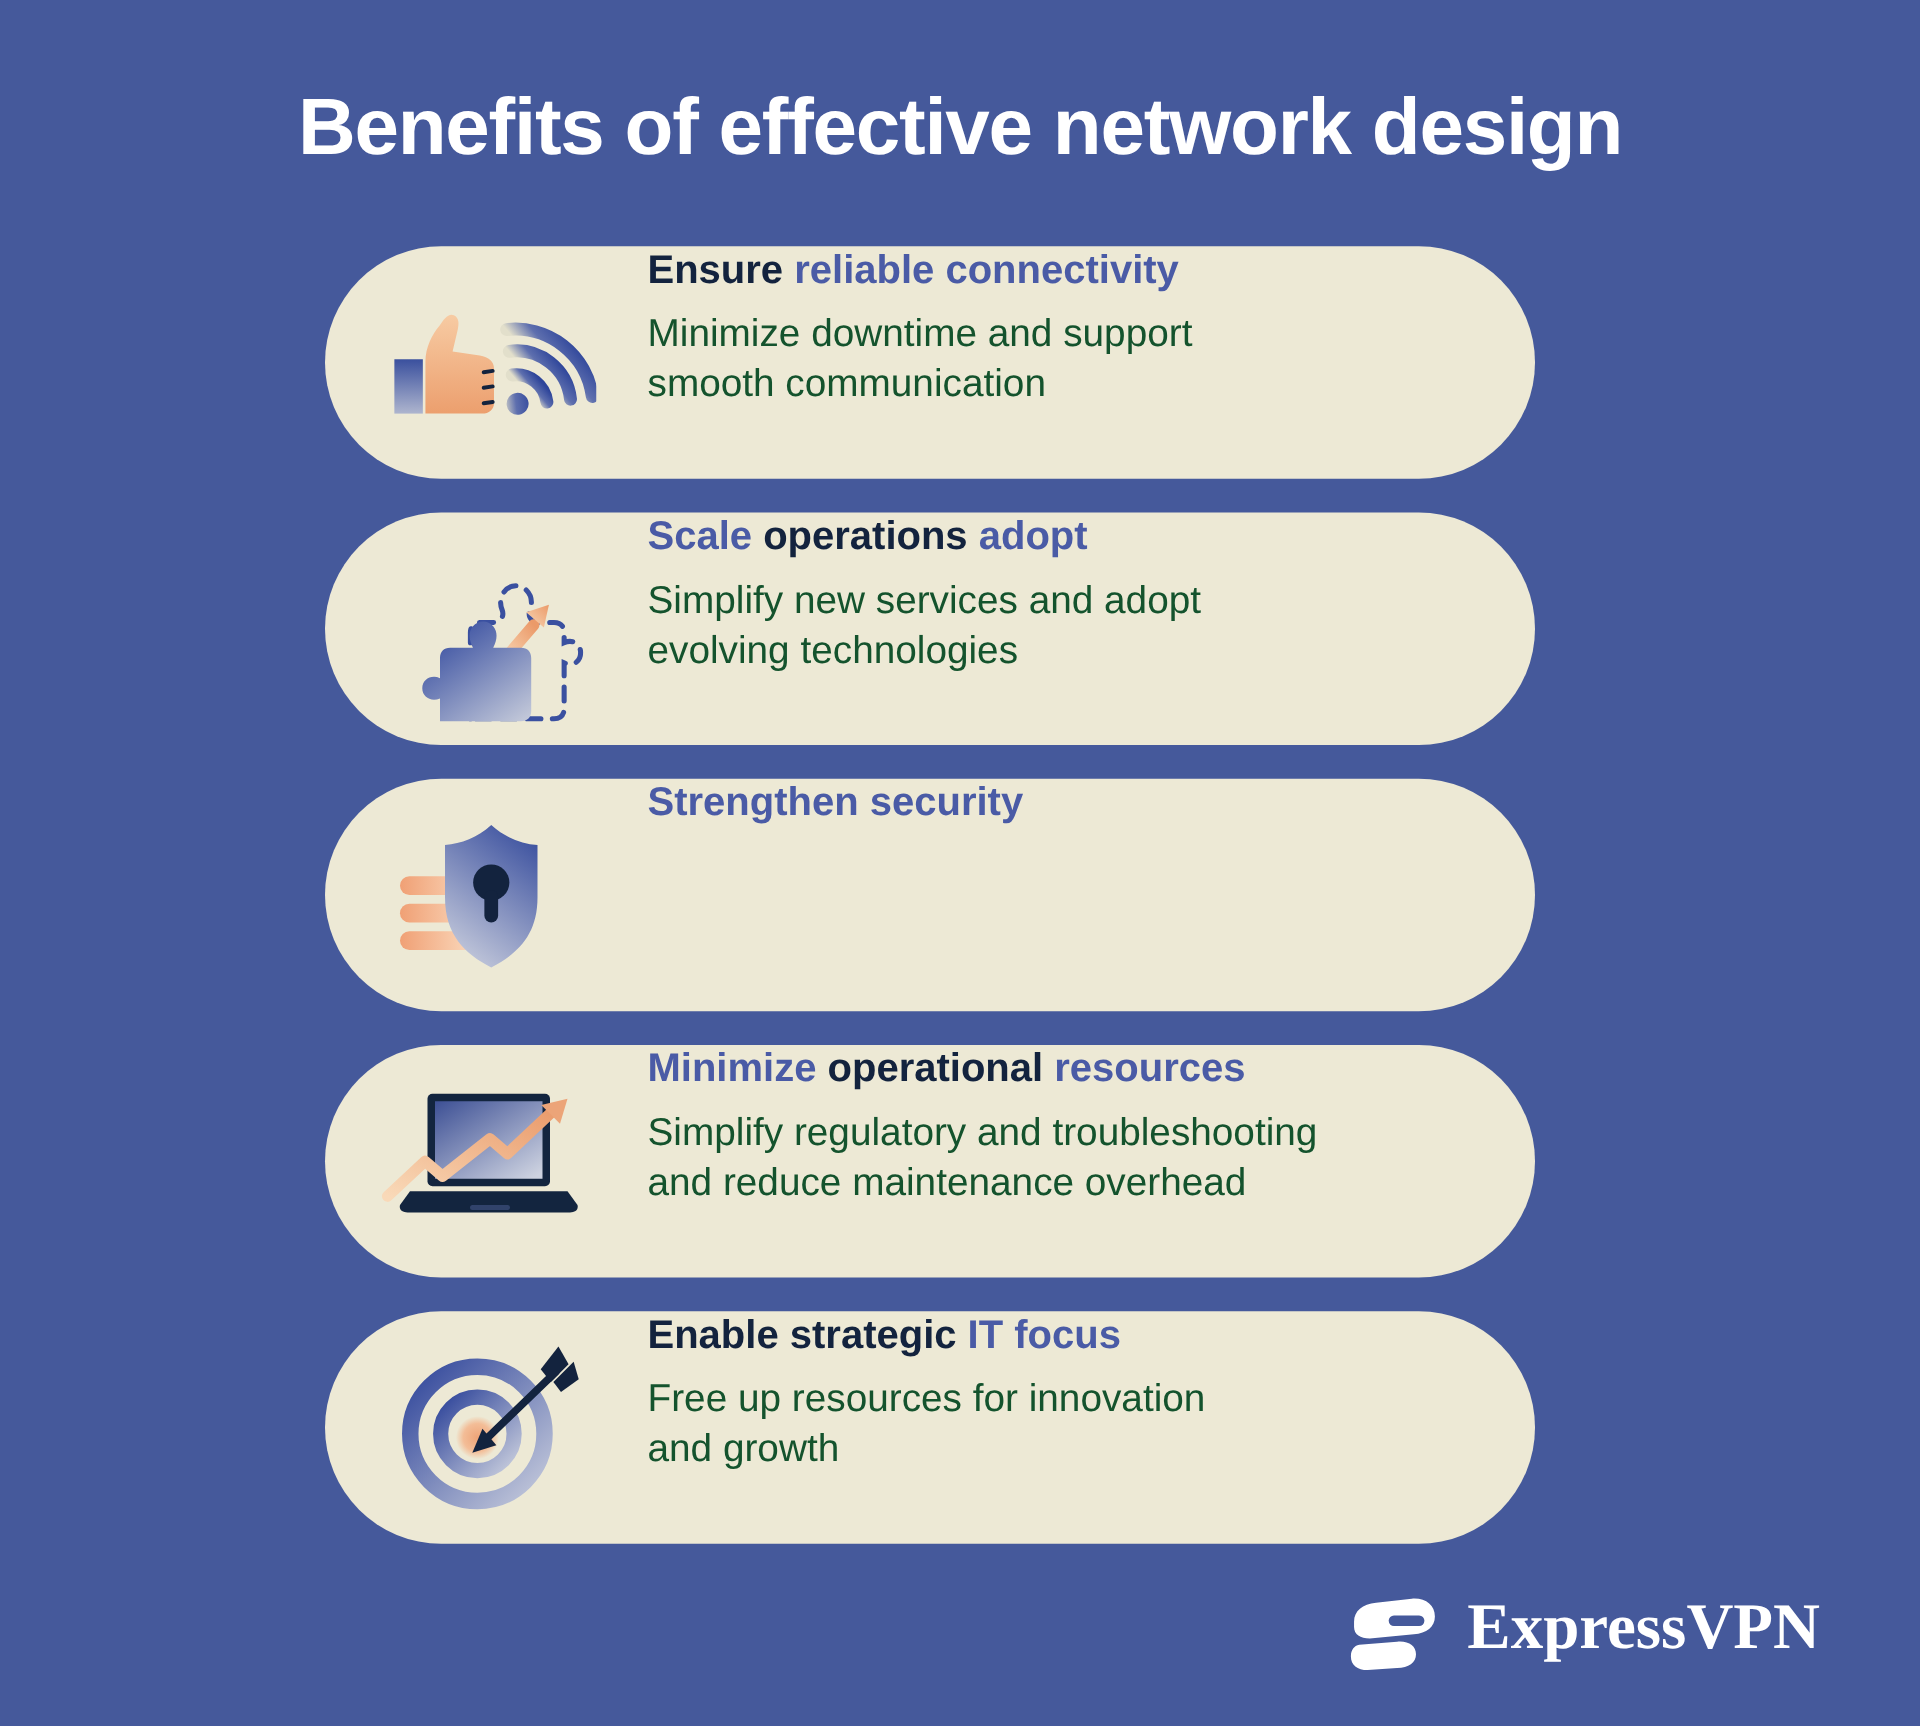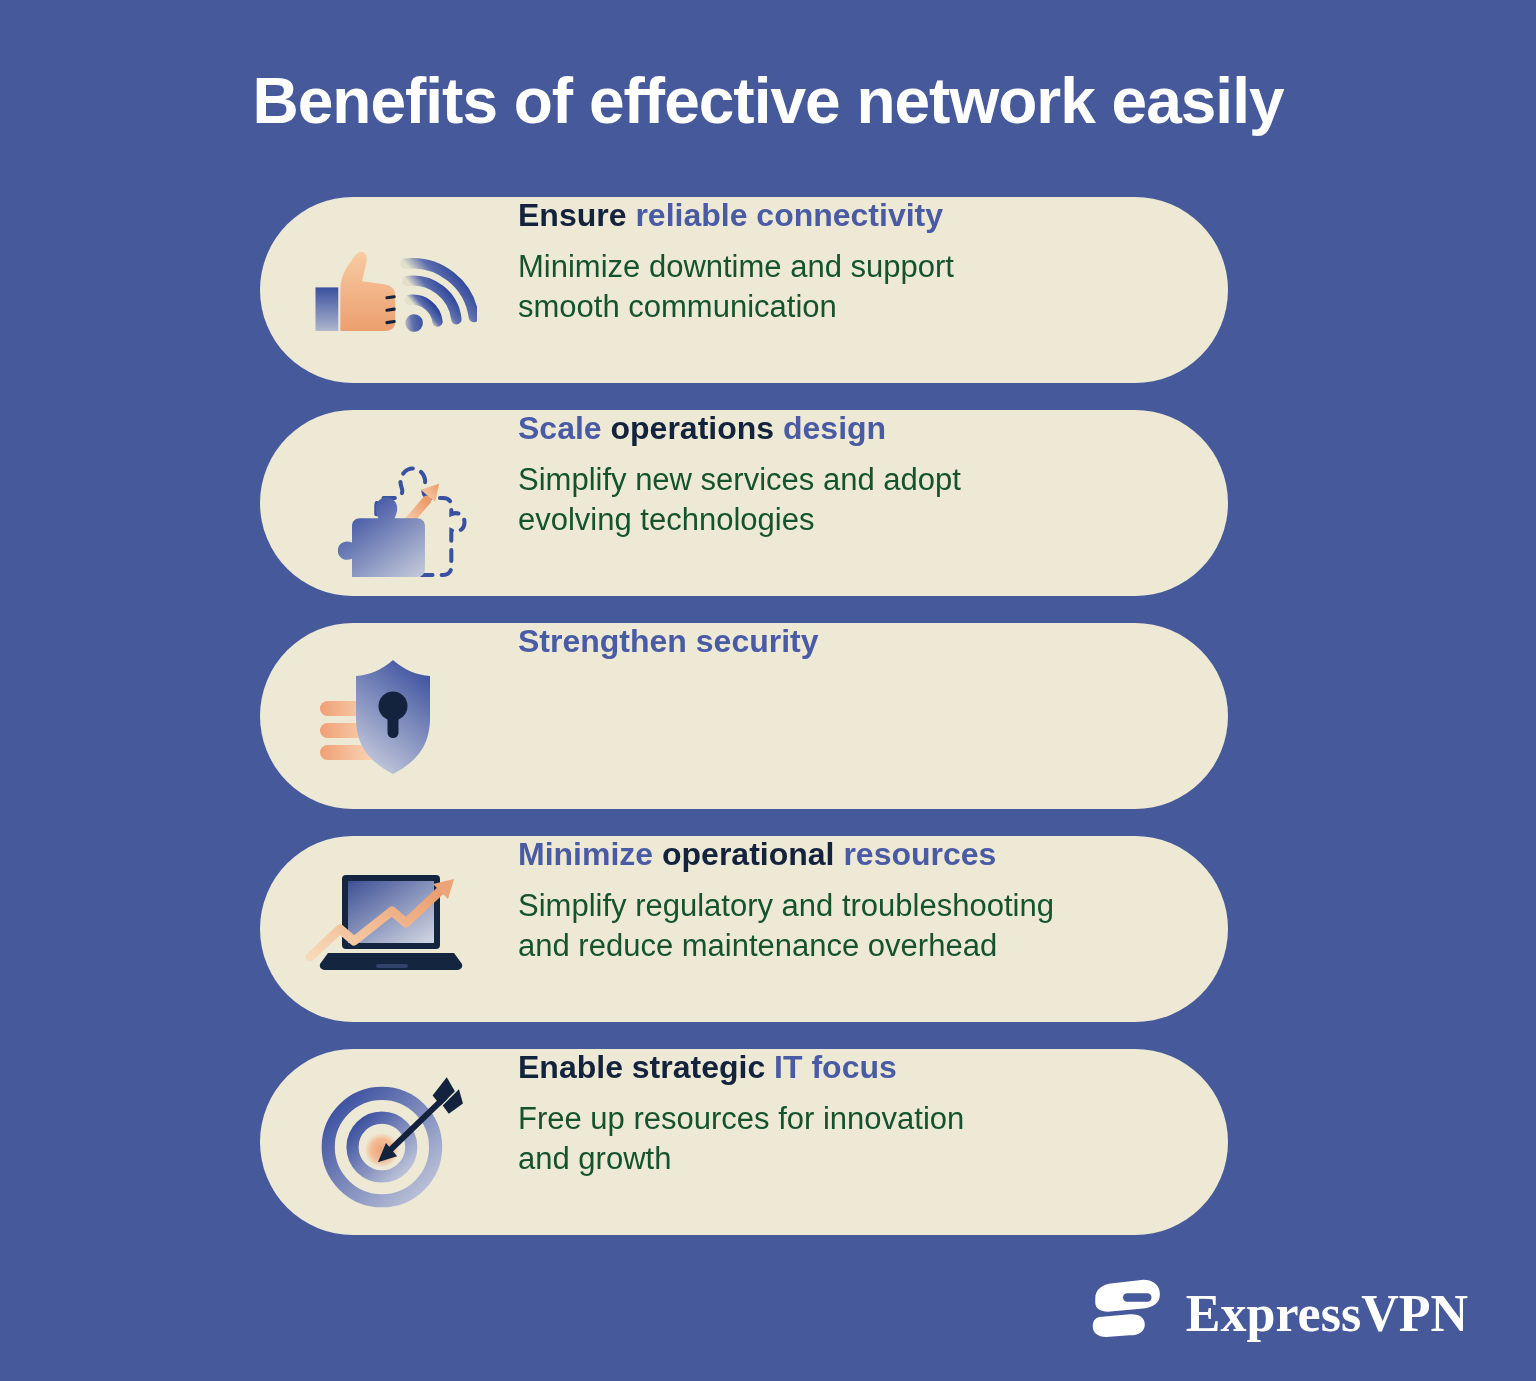--- a/index.html
+++ b/index.html
@@ -49,37 +49,36 @@
   .card-title span[data-color="navy"] { color:#13233E; }
   .card-title span[data-color="blue"] { color:#4A5BA6; }
   .card-desc {
     font-size:31px;
     line-height:40px;
     color:#14532d;
   }
   .card-desc div { white-space:nowrap; }
   .footer {
     position:absolute;
-    right:68px;
+    right:80px;
     bottom:28px;
     display:flex;
-    align-items:center;
     gap:16px;
   }
   .brand-wordmark {
     font-family:"Liberation Serif", serif;
     font-weight:700;
     font-size:52px;
     color:#FFFFFF;
   }
 </style>
 </head>
 <body>
 
-<h1 class="page-title">Benefits of effective network easily</h1>
+<h1 class="page-title">Benefits of effective network design</h1>
 
 <div class="cards">
 
   <div class="card">
     <div class="card-icon">
       <svg width="176" height="138" viewBox="0 0 170 133">
         <defs>
           <linearGradient id="wifiGrad" x1="1" y1="0" x2="0" y2="1">
             <stop offset="0" stop-color="#2E459A"></stop>
               <stop offset="0.55" stop-color="#5E6FAE"></stop>
@@ -132,21 +131,21 @@
           </linearGradient>
         </defs>
         <path d="M62 146 L62 78 C62 73 65 70 70 70 L80 70 C86 70 89 65 87 60 C83 50 90 41 98 41 C106 41 113 50 109 60 C107 65 110 70 116 70 L128 70 C133 70 136 73 136 78 L136 86 C143 83 149 87 149 94 C149 101 143 105 136 102 L136 138 C136 143 133 146 128 146 Z" fill="none" stroke="#3A50A0" stroke-width="4" stroke-dasharray="11 9" stroke-linecap="round"></path>
         <path d="M88 100 L112 72" stroke="url(#arrGrad)" stroke-width="9" stroke-linecap="round"></path>
         <polygon points="124,56 120,74 106,62" fill="url(#arrGrad)"></polygon>
         <path d="M38 148 L38 130 C31 133 24 129 24 122 C24 115 31 111 38 114 L38 98 C38 93 41 90 46 90 L64 90 C61 84 60 78 64 73 C68 68 76 68 80 73 C84 78 83 84 80 90 L102 90 C107 90 110 93 110 98 L110 140 C110 145 107 148 102 148 Z" fill="url(#puzGrad)"></path>
       </svg>
     </div>
     <div class="card-body">
       <div class="card-title">
-        <span data-color="blue">Scale </span><span data-color="navy">operations </span><span data-color="blue">design</span>
+        <span data-color="blue">Scale </span><span data-color="navy">operations </span><span data-color="blue">adopt</span>
       </div>
       <div class="card-desc">
         <div>Simplify new services and adopt</div>
         <div>evolving technologies</div>
       </div>
     </div>
   </div>
 
   <div class="card">
     <div class="card-icon">

